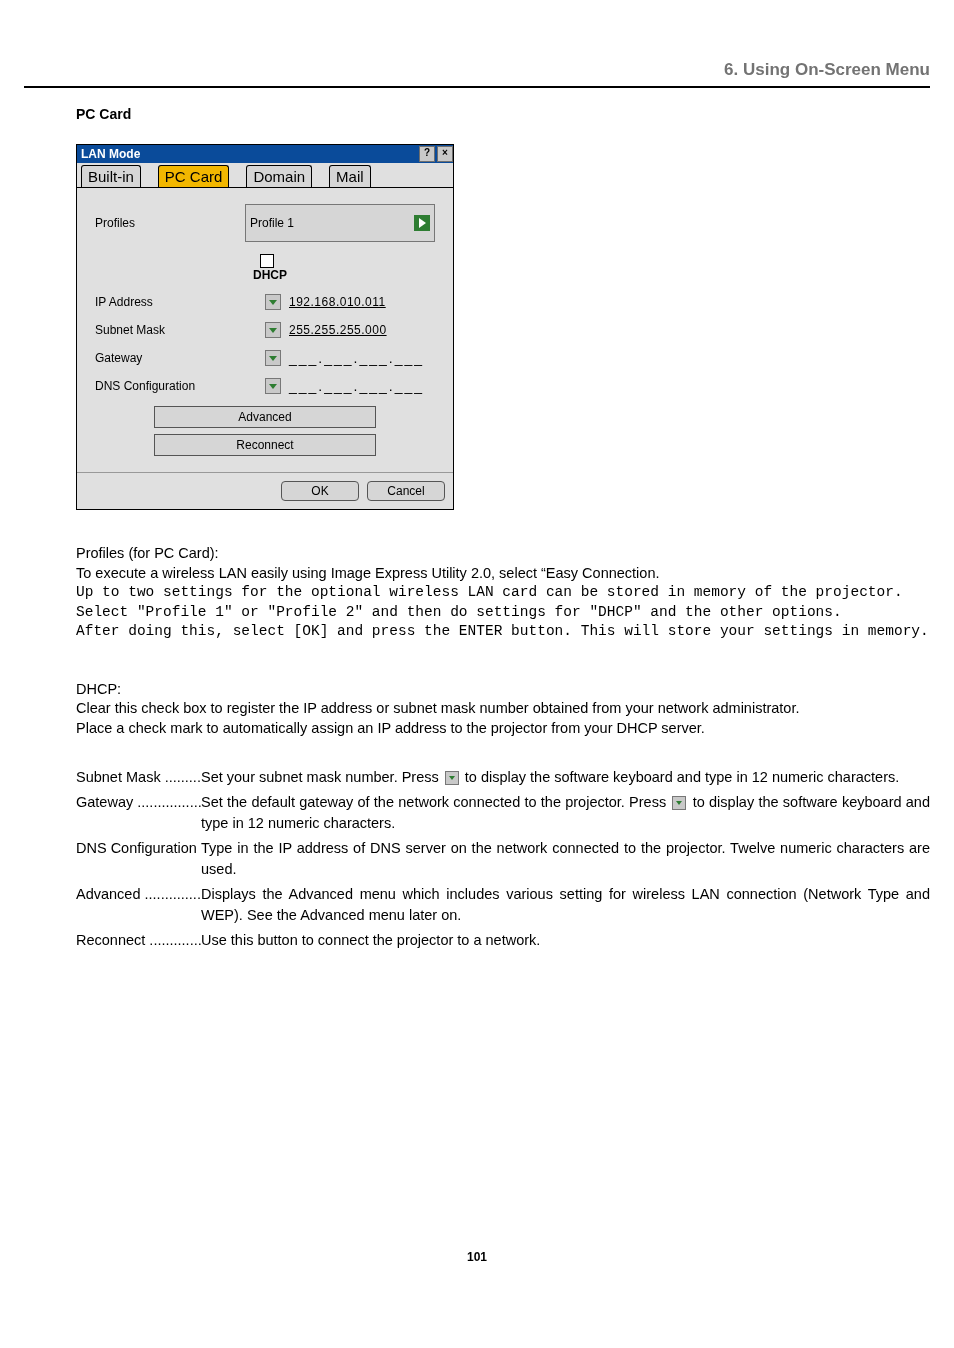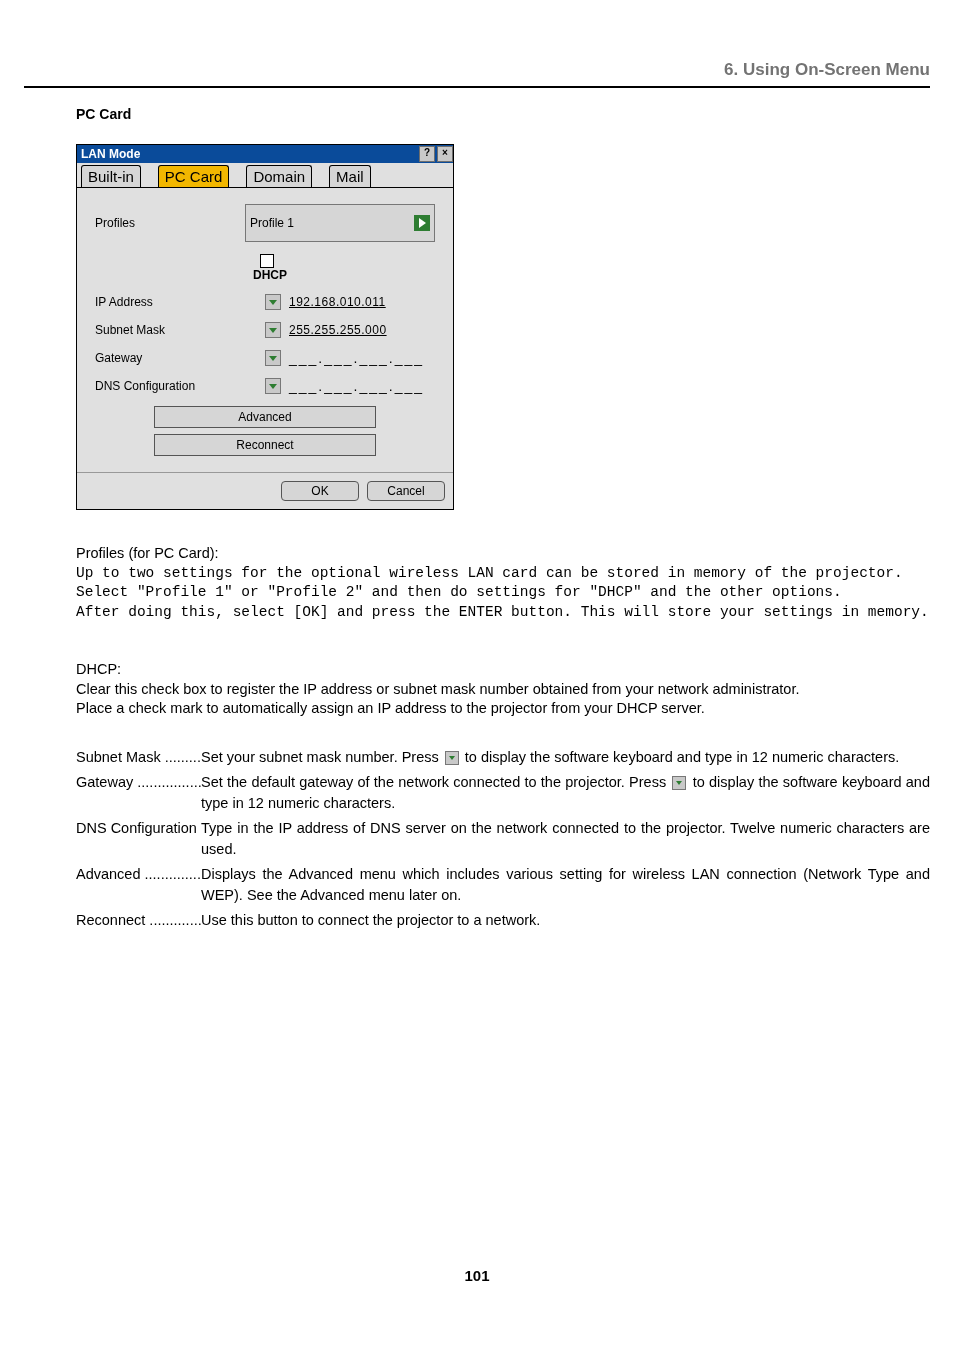--- a/index.html
+++ b/index.html
@@ -214,25 +214,25 @@
   margin: 0 2px;
 }
 .inline-tri {
   width: 0; height: 0;
   border-left: 3px solid transparent;
   border-right: 3px solid transparent;
   border-top: 4px solid #2e7d32;
 }
 .page-num {
   position: absolute;
-  bottom: 4px;
+  bottom: 24px;
   left: 0; right: 0;
   text-align: center;
   font-weight: bold;
-  font-size: 15px;
+  font-size: 12px;
 }
 </style>
 </head>
 <body>
 
 <div class="page">
   <div class="section-header">6. Using On-Screen Menu</div>
   <hr class="rule">
 
   <div class="subhead">PC Card</div>
@@ -304,20 +304,21 @@
       <div class="ui-btn">Reconnect</div>
     </div>
     <div class="dialog-footer">
       <div class="footer-btn">OK</div>
       <div class="footer-btn">Cancel</div>
     </div>
   </div>
 
   <div class="body-text" style="margin-top:34px;">
     <div>Profiles (for PC Card):</div>
+    <div>To execute a wireless LAN easily using Image Express Utility 2.0, select “Easy Connection.</div>
   </div>
 
   <div class="body-text" style="font-family:Liberation Mono, monospace;">
     <div>Up to two settings for the optional wireless LAN card can be stored in memory of the projector.</div>
     <div>Select "Profile 1" or "Profile 2" and then do settings for "DHCP" and the other options.</div>
     <div>After doing this, select [OK] and press the ENTER button. This will store your settings in memory.</div>
   </div>
 
   <div class="body-text" style="margin-top:38px;">
     <div>DHCP:</div>

